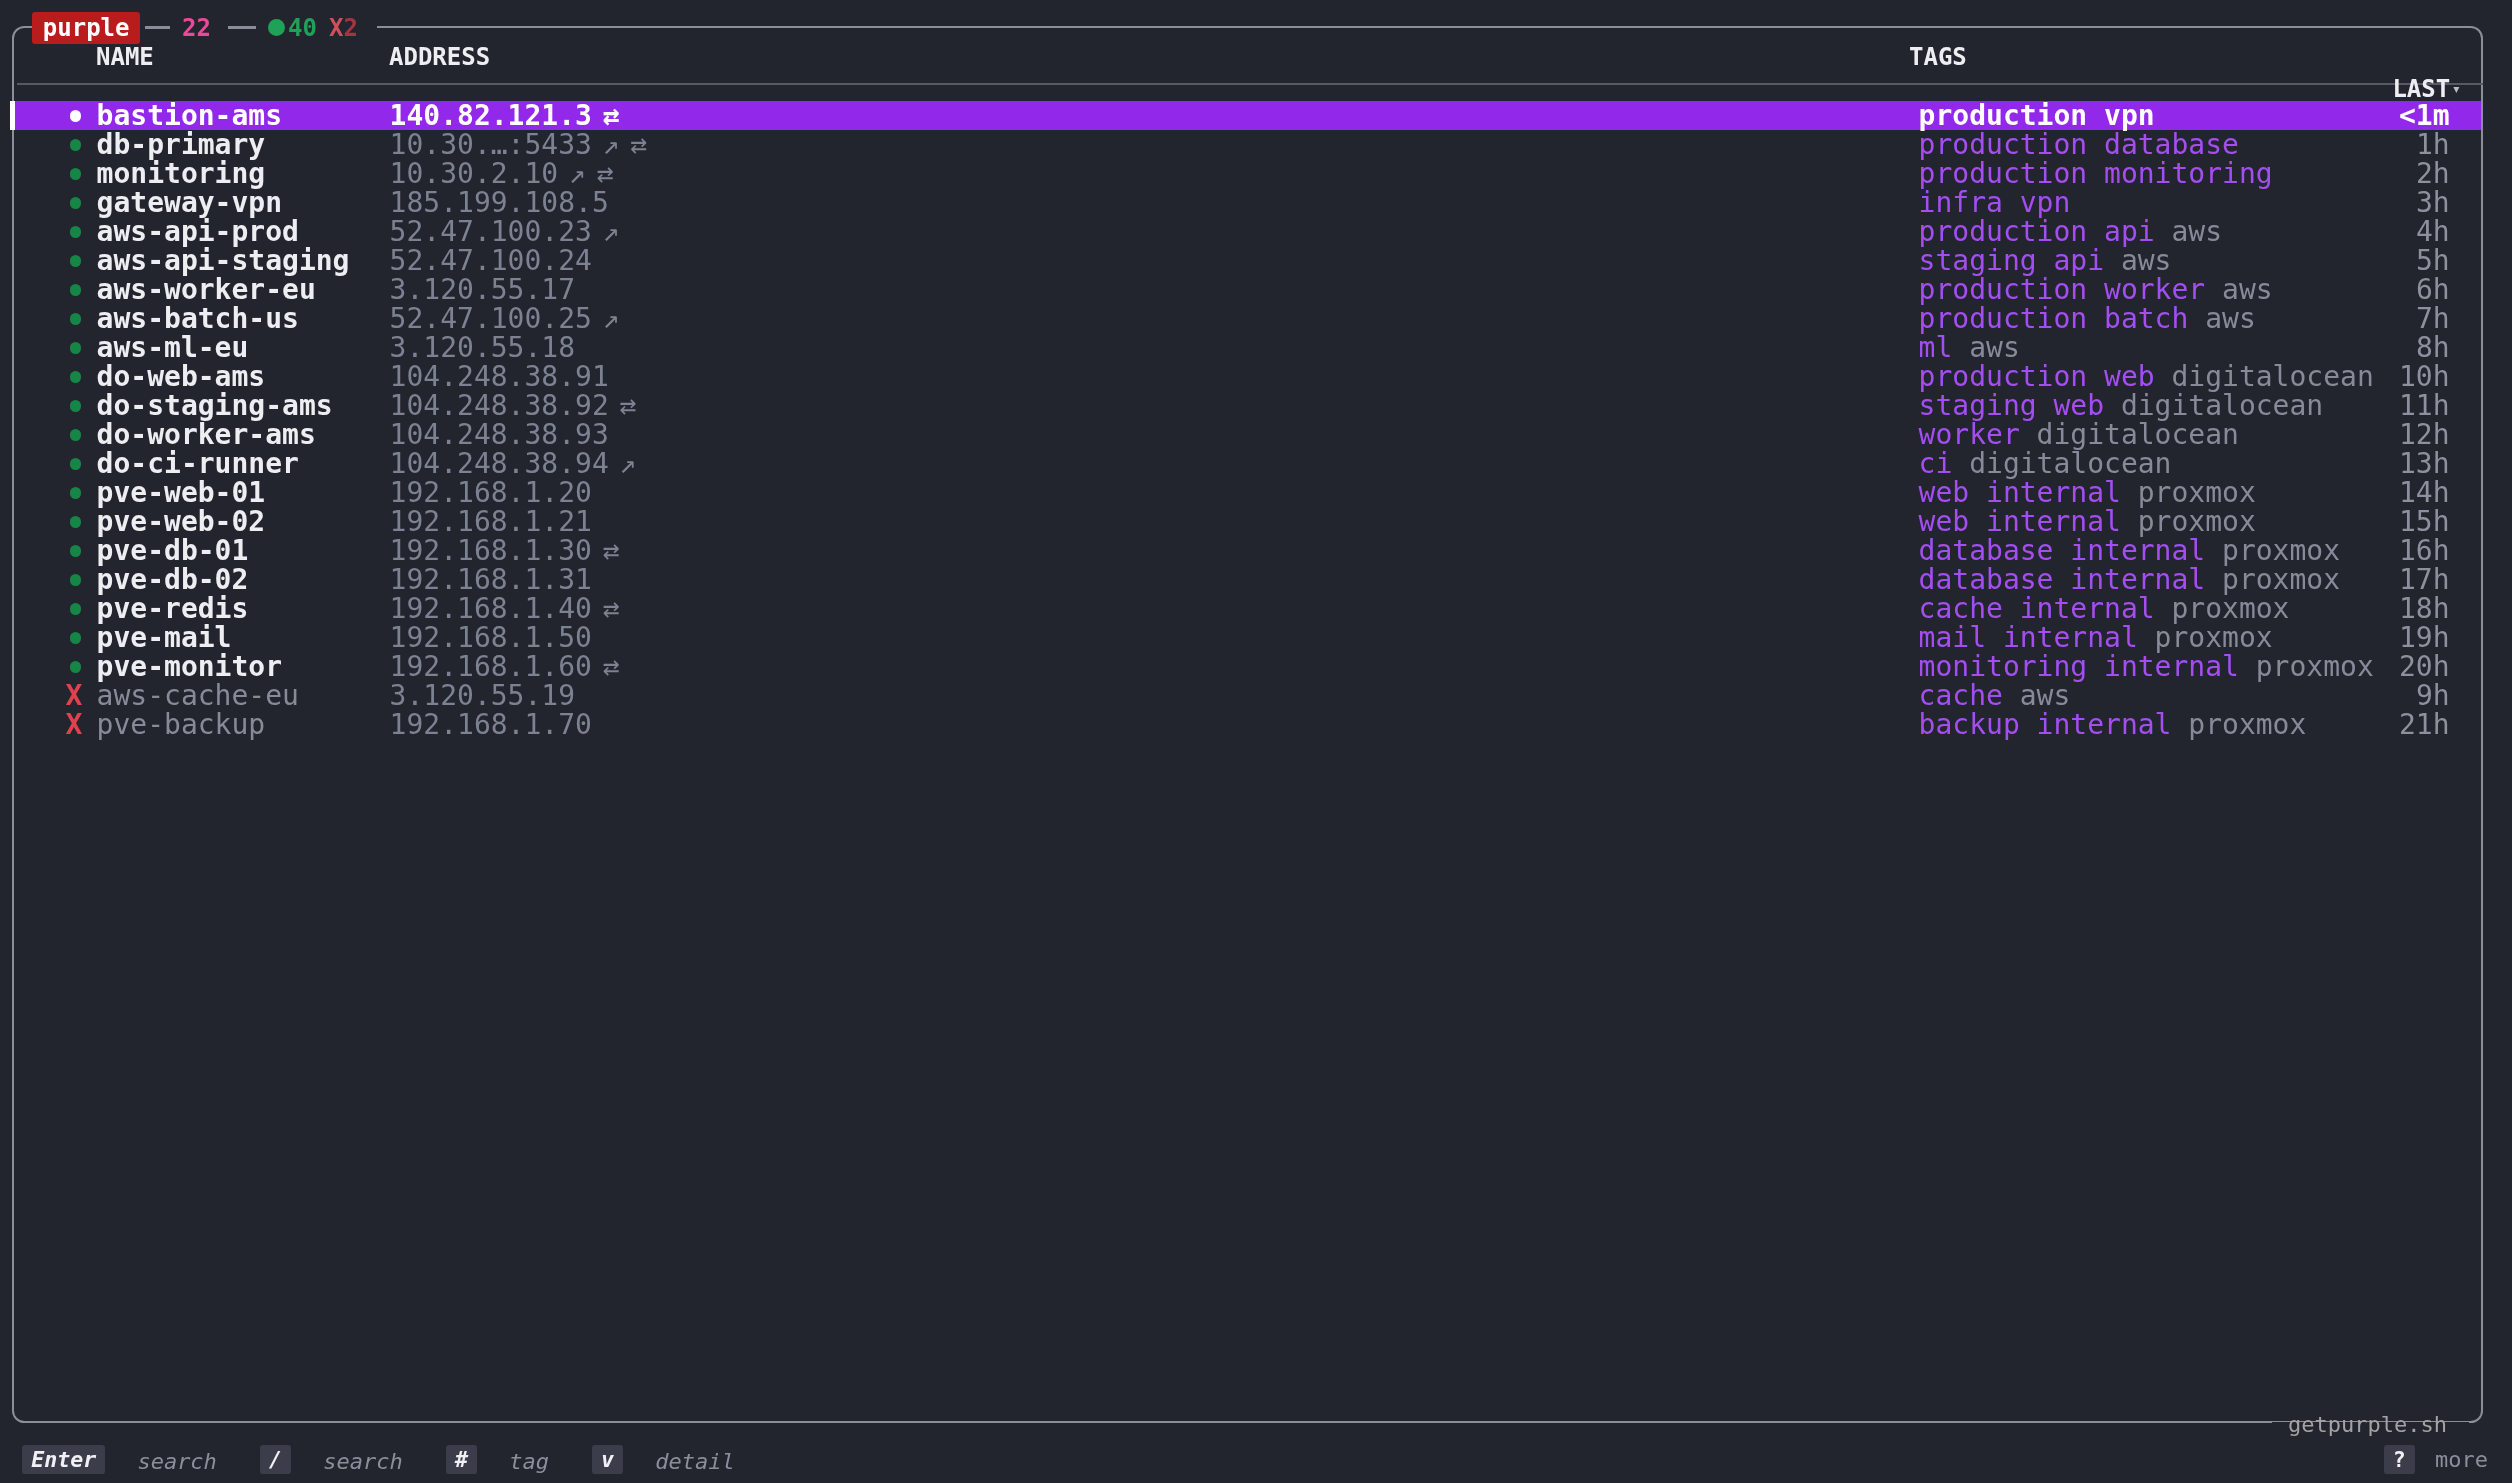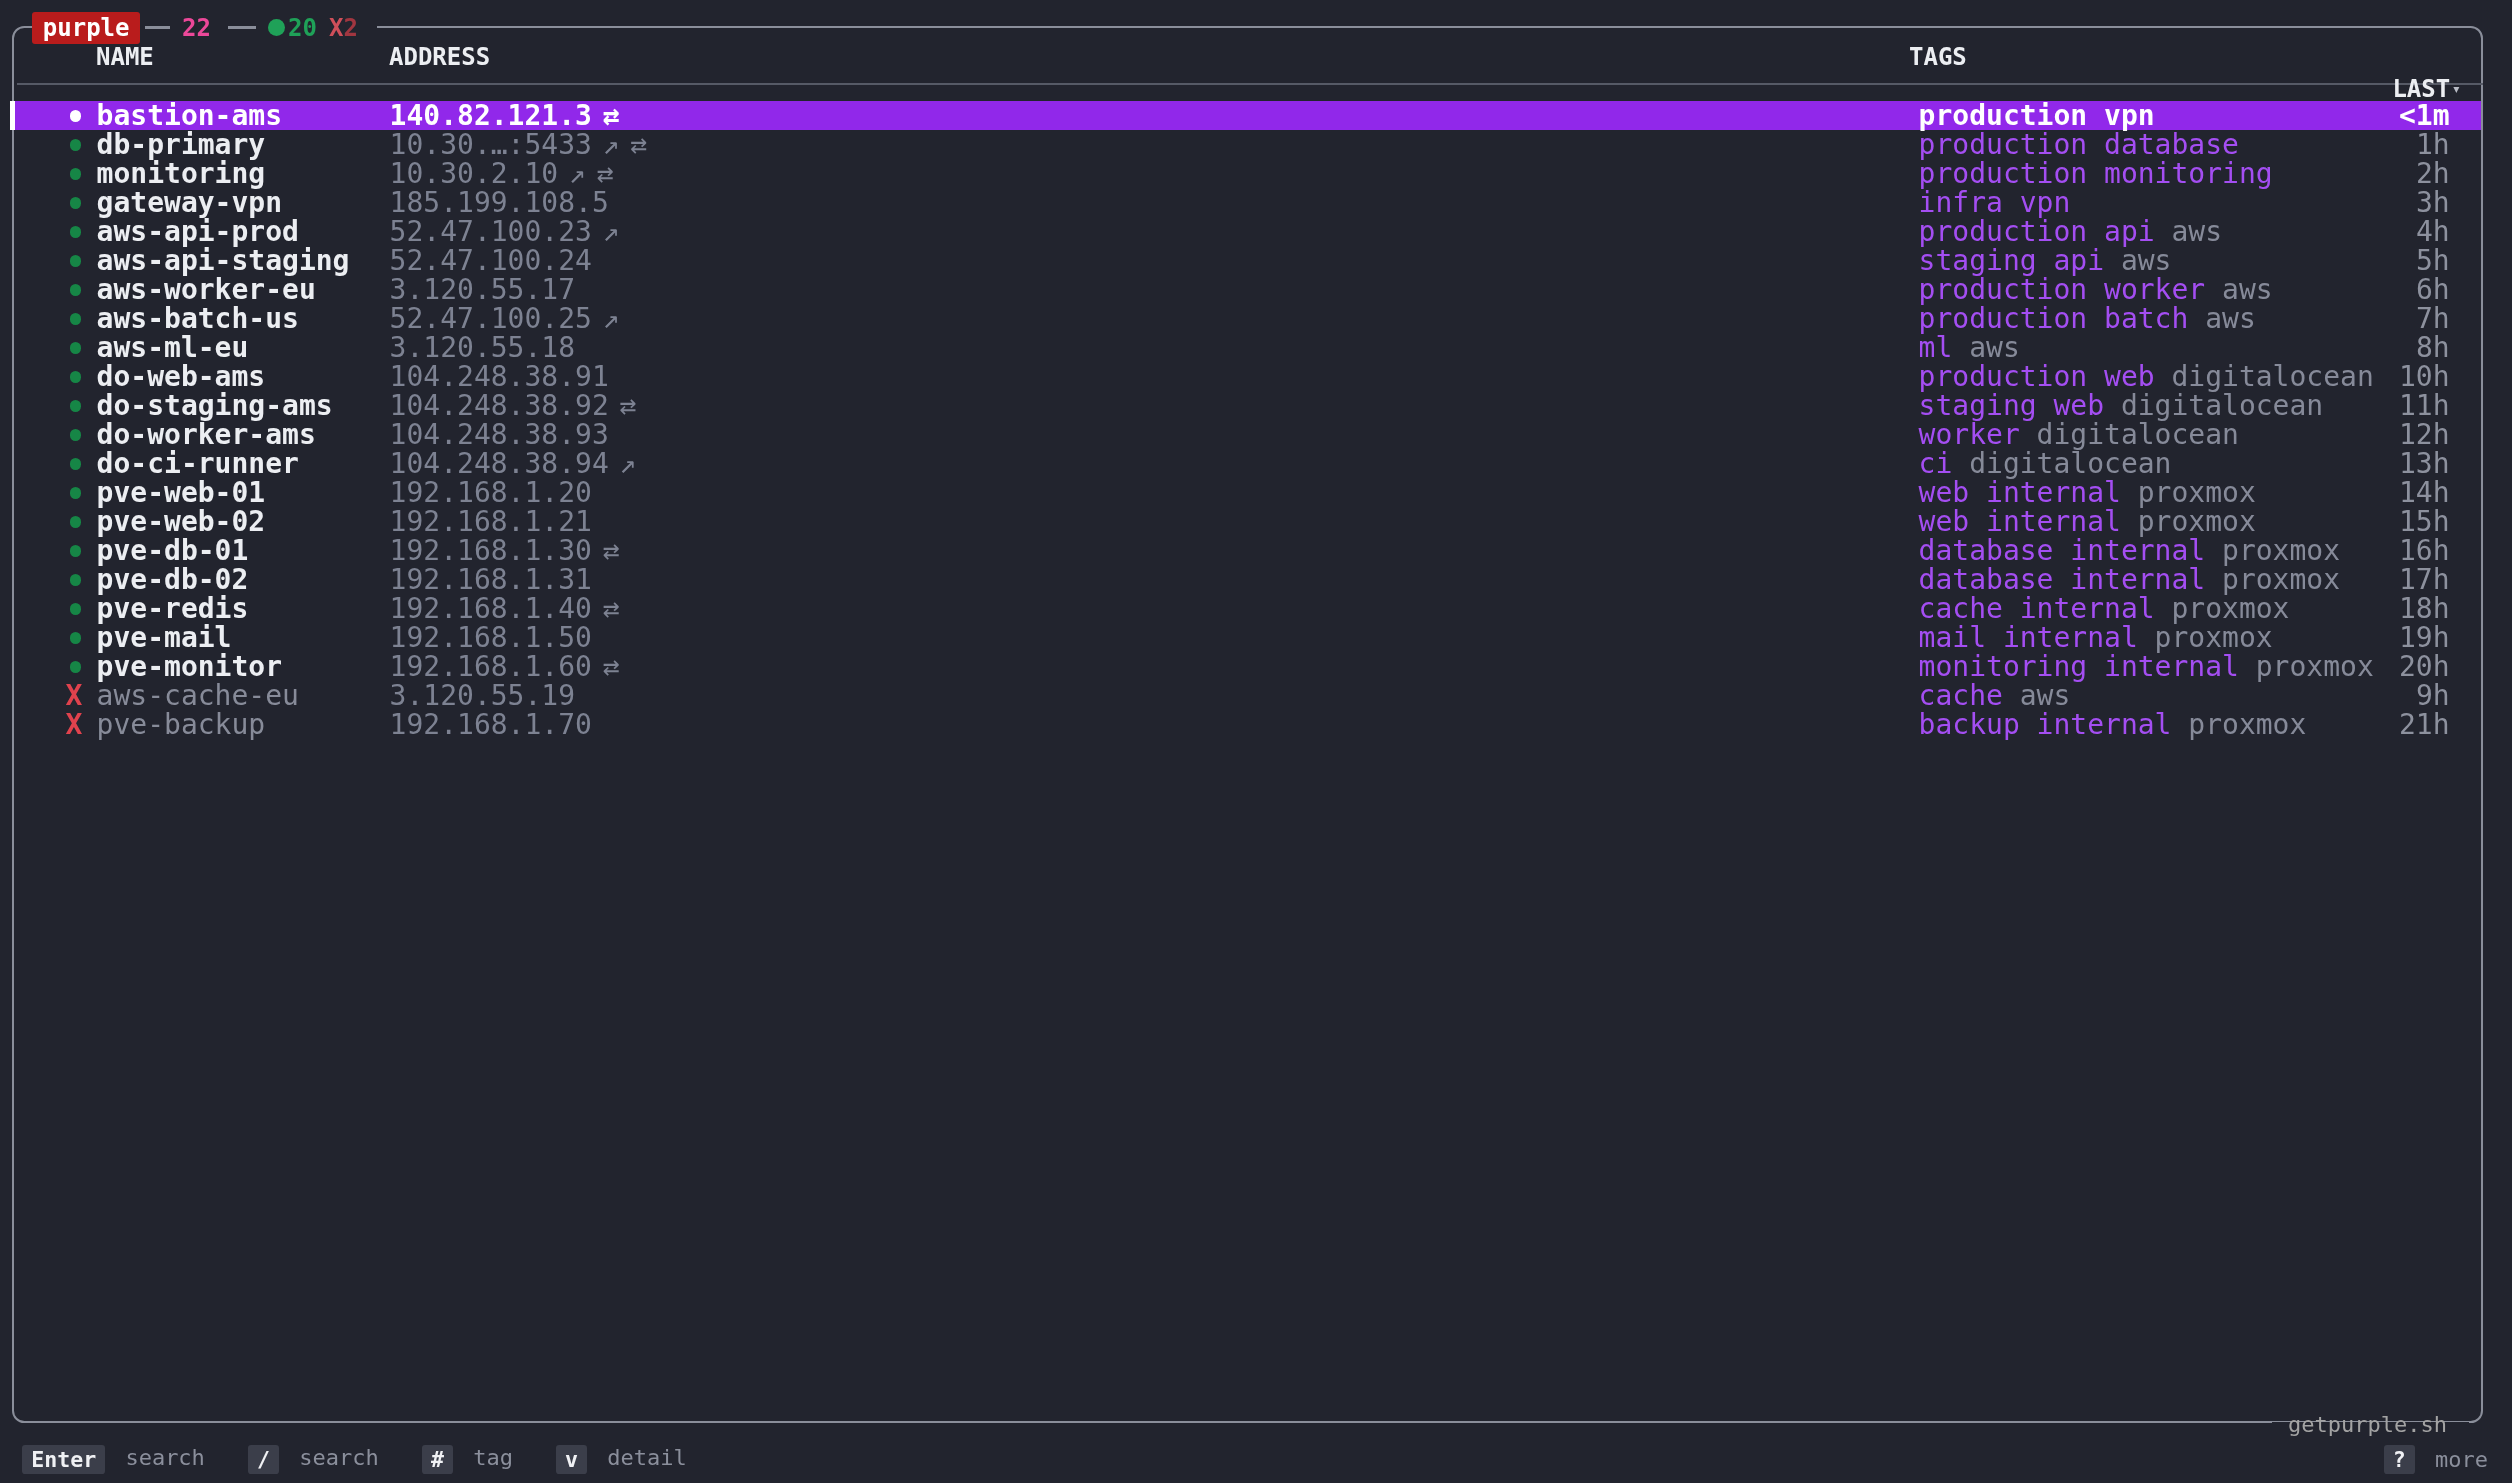--- a/index.html
+++ b/index.html
@@ -59,37 +59,37 @@
 
   
   .bottom-mask { position:absolute; left:2272px; top:1422px; width:197px; height:6.2px; background:#22242e; z-index:3; }
   .brand { position:absolute; left:2288px; top:1409px; height:31px; line-height:31px;
            font-size:22px; color:#a3a3a3; z-index:4; }
 
   
   .statusbar { position:absolute; left:22px; right:24px; top:1445px; height:29px;
                display:flex; align-items:center; font-size:22px; }
   .sb-left { display:flex; gap:43px; }
-  .sb-group { display:flex; gap:20px; align-items:flex-start; }
+  .sb-group { display:flex; gap:32px; align-items:flex-end;font-style:italic; }
   .keycap { display:inline-block; background:#3b3e4a; color:#f0f1f4; font-weight:bold;
             height:29px; line-height:29px; padding:0 9.2px; border-radius:3.1px; font-size:21.6px; }
   .sb-label { color:#8b8f9c; }
   .sb-right { margin-left:auto; display:flex; gap:20px; align-items:center; }
 </style>
 </head>
 <body>
 
 <div class="panel"></div>
 
 <div class="top-mask"></div>
 <div class="app-badge">purple</div>
 <div class="hdash dash1"></div>
 <div class="count-strip total-count">22</div>
 <div class="hdash dash2"></div>
-<div class="count-strip online-wrap"><span class="online-dot"></span><span>20</span></div>
+<div class="count-strip online-wrap"><span class="online-dot"></span><span>40</span></div>
 <div class="count-strip offline-wrap"><span class="offline-x">X</span><span class="offline-n">2</span></div>
 
 <div class="col-head ch-name">NAME</div>
 <div class="col-head ch-address">ADDRESS</div>
 <div class="col-head ch-tags">TAGS</div>
 <div class="col-head ch-last"><span>LAST</span><span class="sort-caret">▾</span></div>
 <div class="head-sep"></div>
 
 <div class="rows" id="rows">
     <div class="row selected">

